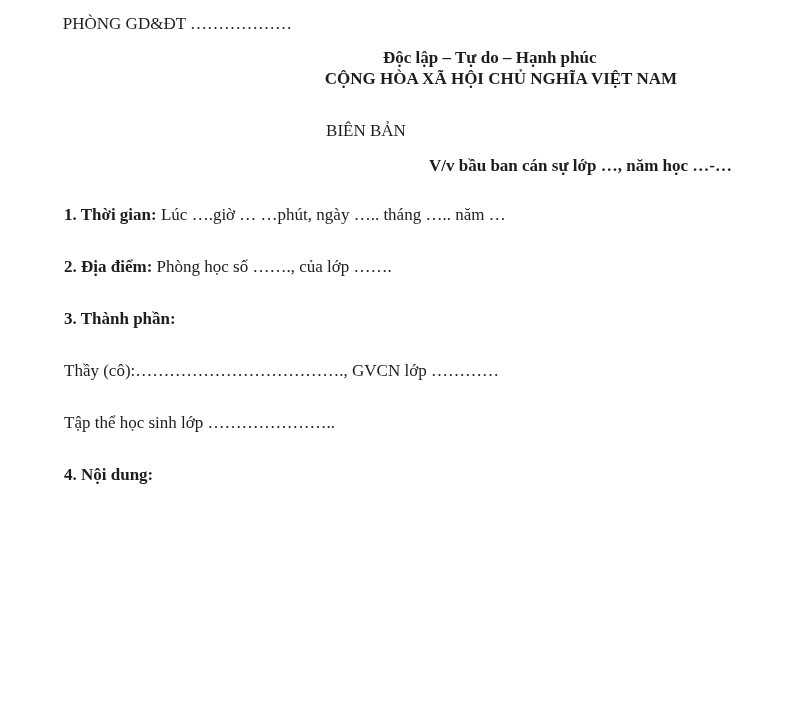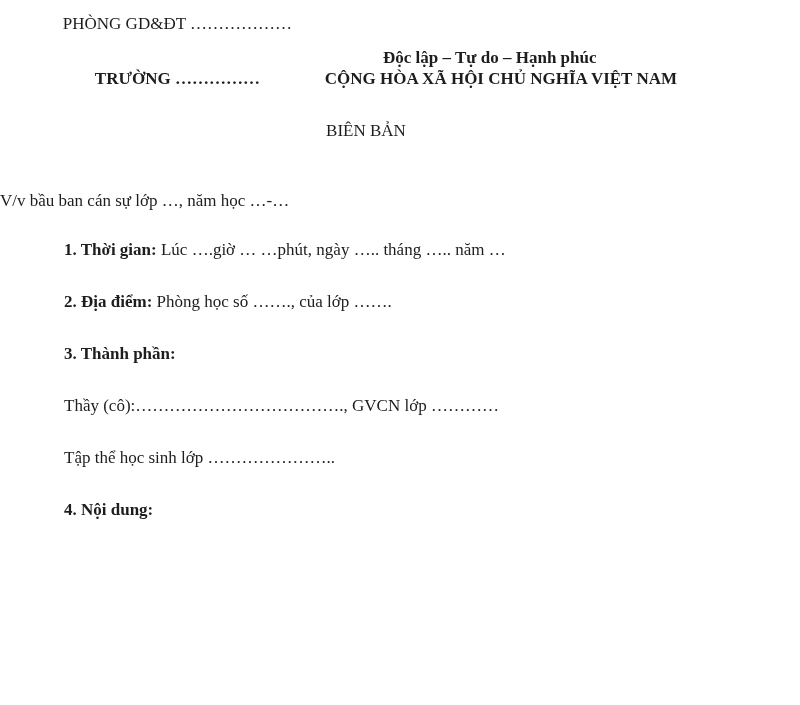--- a/index.html
+++ b/index.html
@@ -33,23 +33,23 @@
     line-height: 22px;
   }
   .doc-date { font-style: italic; }
   .doc-title {
     margin-top: 31px;
     text-align: center;
     font-weight: normal;
     line-height: 22px;
   }
   .doc-subtitle {
-    margin-top: 48px;
-    text-align: left;
-    font-weight: normal;
+    margin-top: 13px;
+    text-align: right;
+    font-weight: bold;
     line-height: 22px;
   }
   .body-block {
     margin-top: 27px;
     padding-left: 64px;
     padding-right: 40px;
     font-family: Liberation Serif, serif;
   }
   .para {
     margin-bottom: 30px;
@@ -59,21 +59,20 @@
   .para .lbl { font-weight: bold; }
 </style>
 </head>
 <body>
 
 <div class="page">
 
   <div class="header">
     <div class="header-col-left">
       <div class="h-line">PHÒNG GD&amp;ĐT ………………</div>
-      <div class="h-line h-line2 bold">TRƯỜNG ……………</div>
     </div>
     <div class="header-col-right">
       <div class="h-line h-line2 bold">Độc lập – Tự do – Hạnh phúc</div>
       <div class="h-line bold">CỘNG HÒA XÃ HỘI CHỦ NGHĨA VIỆT NAM</div>
     </div>
   </div>
 
 
   <div class="doc-title">BIÊN BẢN</div>
 

